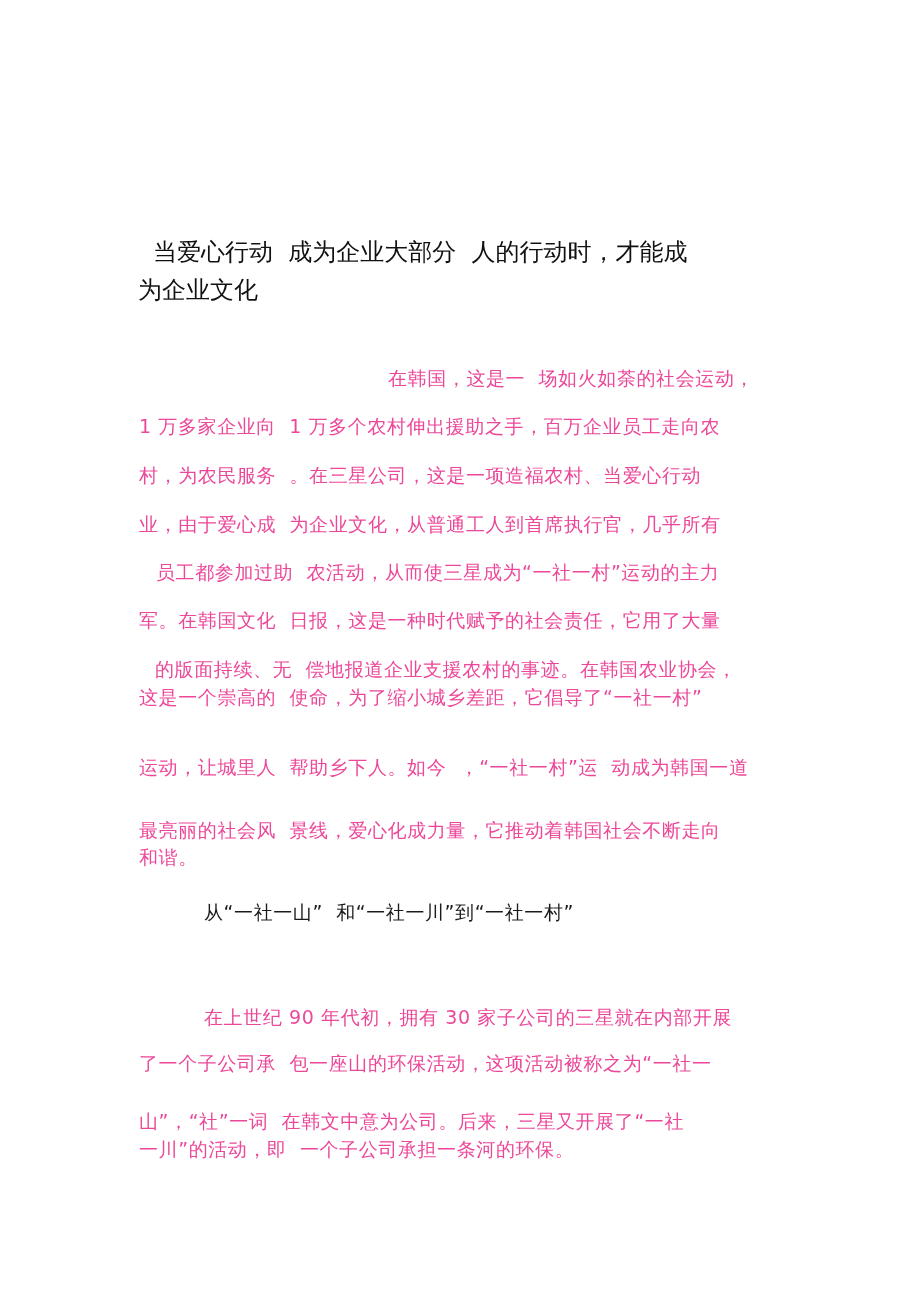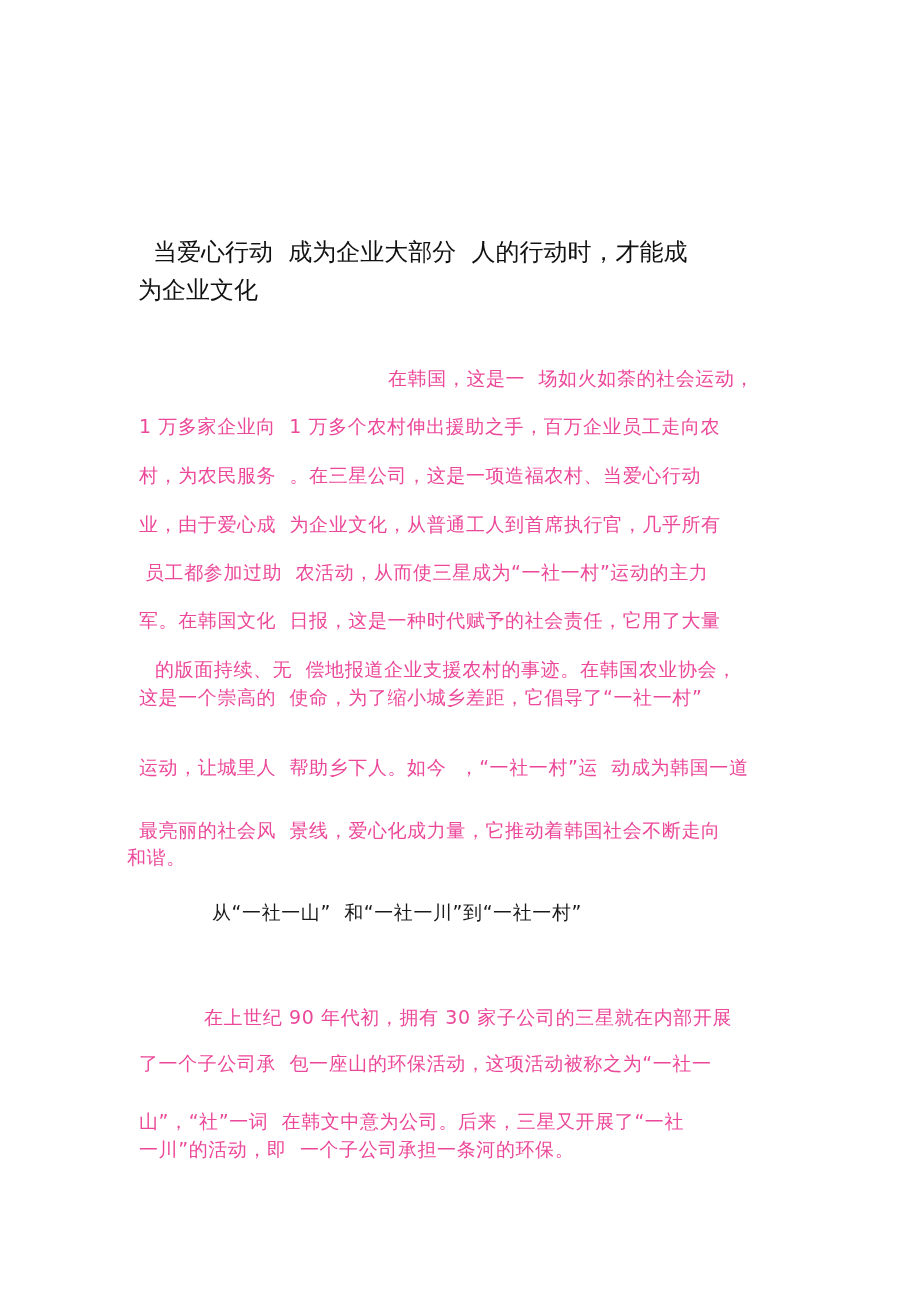--- a/index.html
+++ b/index.html
@@ -47,28 +47,28 @@
 
 <div class="page">
 
   <div class="line title" style="left:153px; top:240px;">当爱心行动  成为企业大部分  人的行动时，才能成</div>
   <div class="line title" style="left:138px; top:278px;">为企业文化</div>
 
   <div class="line body-text" style="left:388px; top:369px;">在韩国，这是一  场如火如荼的社会运动，</div>
   <div class="line body-text" style="left:139px; top:417px;">1 万多家企业向  1 万多个农村伸出援助之手，百万企业员工走向农</div>
   <div class="line body-text" style="left:139px; top:466px;">村，为农民服务  。在三星公司，这是一项造福农村、当爱心行动</div>
   <div class="line body-text" style="left:139px; top:515px;">业，由于爱心成  为企业文化，从普通工人到首席执行官，几乎所有</div>
-  <div class="line body-text" style="left:145px; top:563px;">员工都参加过助  农活动，从而使三星成为“一社一村”运动的主力</div>
+  <div class="line body-text" style="left:156px; top:563px;">员工都参加过助  农活动，从而使三星成为“一社一村”运动的主力</div>
   <div class="line body-text" style="left:139px; top:611px;">军。在韩国文化  日报，这是一种时代赋予的社会责任，它用了大量</div>
   <div class="line body-text" style="left:139px; top:660px;margin-left:16px;">的版面持续、无  偿地报道企业支援农村的事迹。在韩国农业协会，</div>
   <div class="line body-text" style="left:139px; top:688px;">这是一个崇高的  使命，为了缩小城乡差距，它倡导了“一社一村”</div>
   <div class="line body-text" style="left:139px; top:758px;">运动，让城里人  帮助乡下人。如今  ，“一社一村”运  动成为韩国一道</div>
   <div class="line body-text" style="left:139px; top:821px;">最亮丽的社会风  景线，爱心化成力量，它推动着韩国社会不断走向</div>
-  <div class="line body-text" style="left:127px; top:848px;">和谐。</div>
+  <div class="line body-text" style="left:139px; top:848px;">和谐。</div>
 
-  <div class="line subheading" style="left:212px; top:903px;">从“一社一山”  和“一社一川”到“一社一村”</div>
+  <div class="line subheading" style="left:204px; top:903px;">从“一社一山”  和“一社一川”到“一社一村”</div>
 
   <div class="line body-text" style="left:204px; top:1008px;">在上世纪 90 年代初，拥有 30 家子公司的三星就在内部开展</div>
   <div class="line body-text" style="left:139px; top:1112px;">山”，“社”一词  在韩文中意为公司。后来，三星又开展了“一社</div>
   <div class="line body-text" style="left:139px; top:1054px;">了一个子公司承  包一座山的环保活动，这项活动被称之为“一社一</div>
   <div class="line body-text" style="left:139px; top:1140px;">一川”的活动，即  一个子公司承担一条河的环保。</div>
 
 </div>
 
 </body></html>

